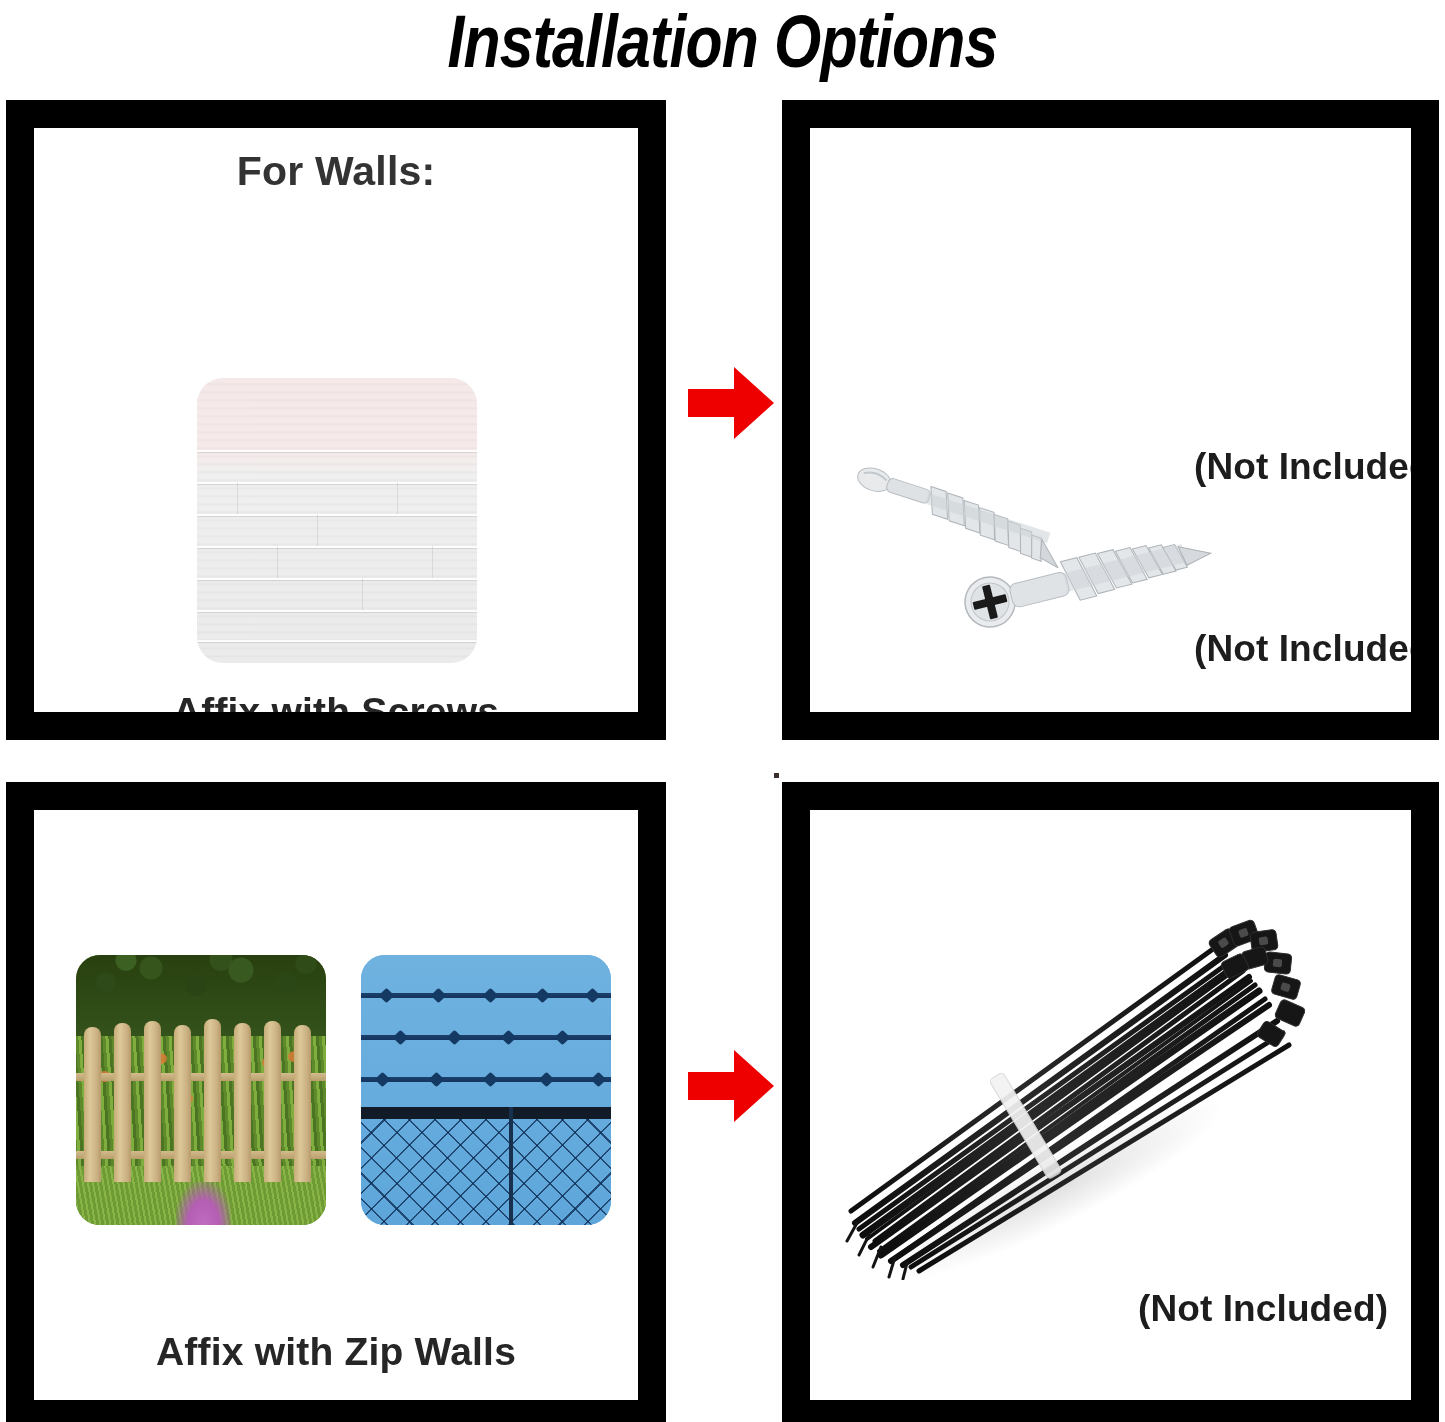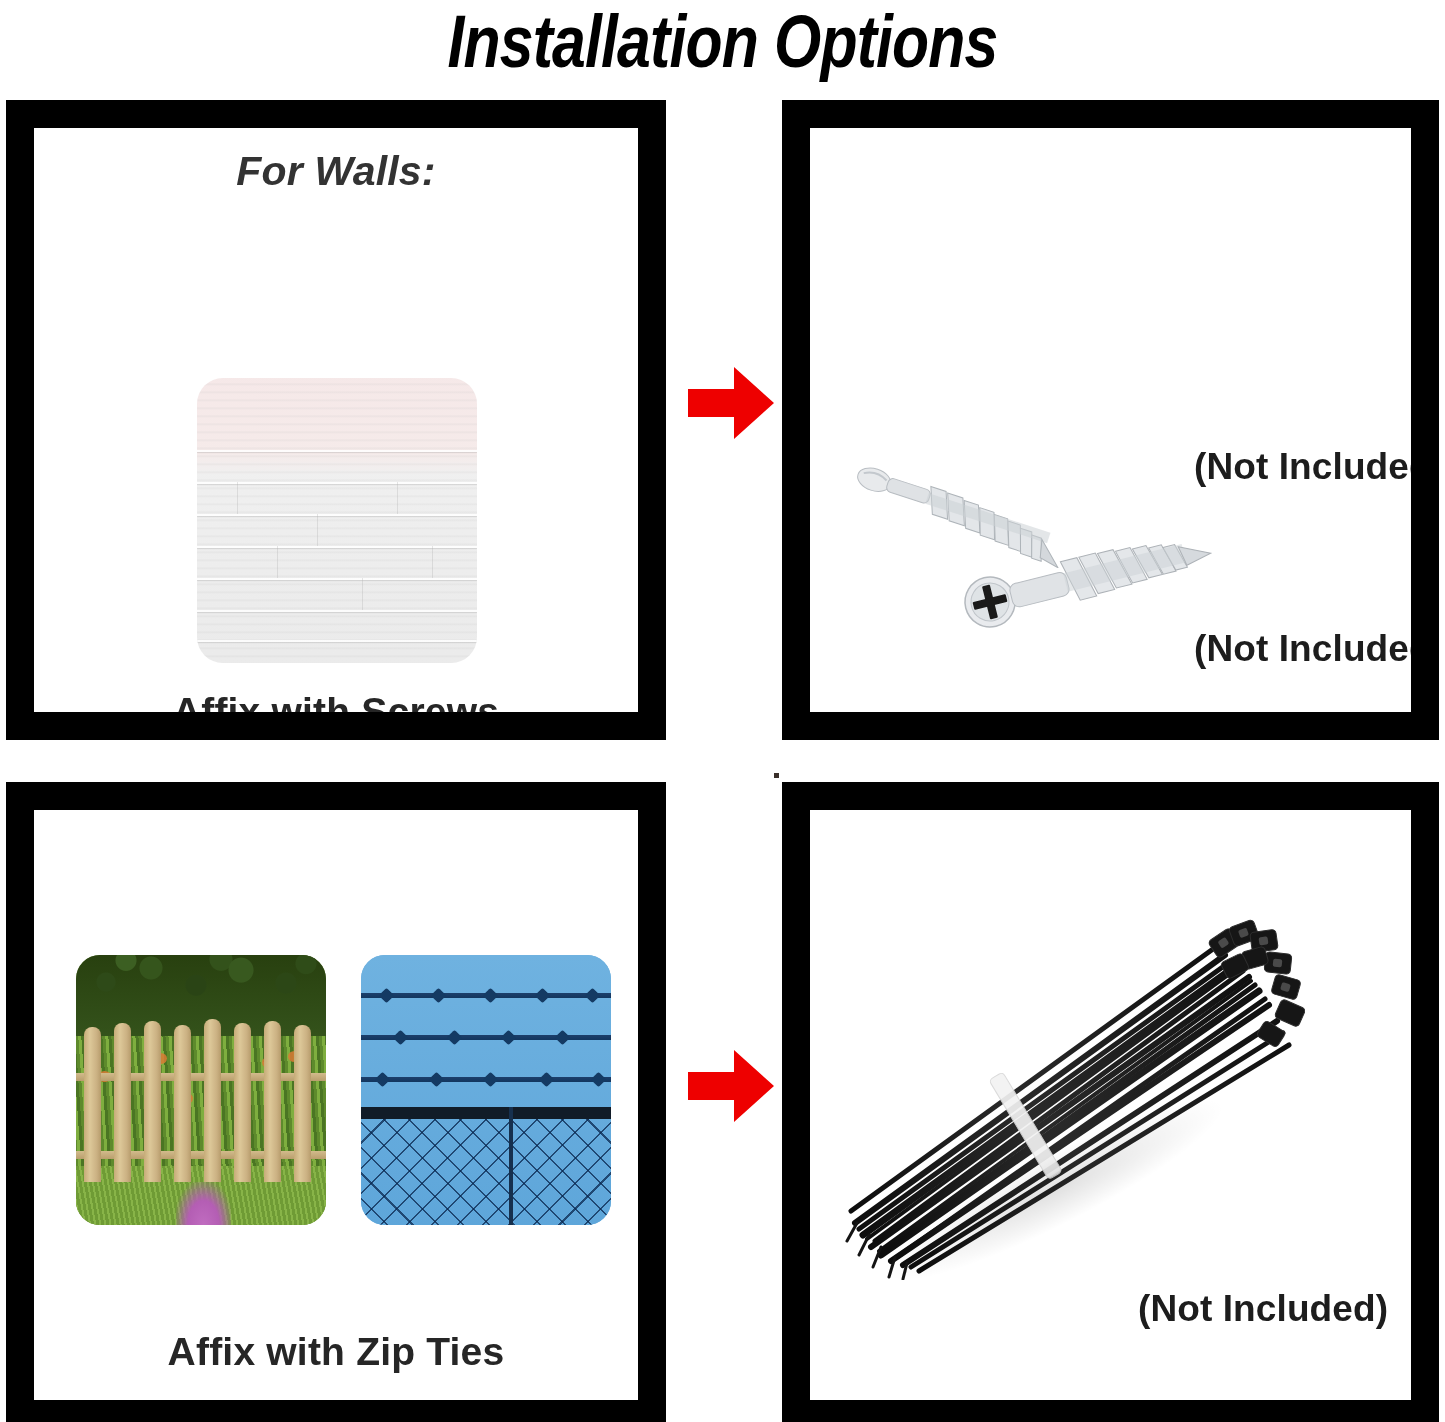--- a/index.html
+++ b/index.html
@@ -147,21 +147,21 @@
   #artifact-dot{position:absolute;left:774px;top:773px;width:5px;height:5px;background:#3a2f2a;}
 </style>
 </head>
 <body>
 
 <div id="title">Installation Options</div>
 
 <div class="panel" id="panel-walls">
   <div class="panel-inner">
 
-    <div class="heading" style="top:20px;font-style:italic;">For Walls:</div>
+    <div class="heading" style="top:20px;">For Walls:</div>
 
     <div id="wall-swatch">
       <div class="grain"></div>
       <div class="mortar" style="top:72px;"></div>
       <div class="mortar" style="top:104px;"></div>
       <div class="mortar" style="top:136px;"></div>
       <div class="mortar" style="top:168px;"></div>
       <div class="mortar" style="top:200px;"></div>
       <div class="mortar" style="top:232px;"></div>
       <div class="mortar" style="top:262px;"></div>
@@ -240,21 +240,21 @@
 
   </div>
 </div>
 
 <div id="artifact-dot"></div>
 
 <div class="panel" id="panel-fence">
   <div class="panel-inner">
 
 
-    <div class="caption" style="top:520px;">Affix with Zip Ties</div>
+    <div class="caption" style="top:520px;">Affix with Zip Walls</div>
 
   </div>
 </div>
 
 <div class="photo" id="photo-picket">
   <div class="hedge"></div>
   <div class="foliage"></div>
   <div class="bloom" style="left:22px;top:116px;"></div>
   <div class="bloom" style="left:78px;top:98px;"></div>
   <div class="bloom" style="left:104px;top:138px;"></div>

